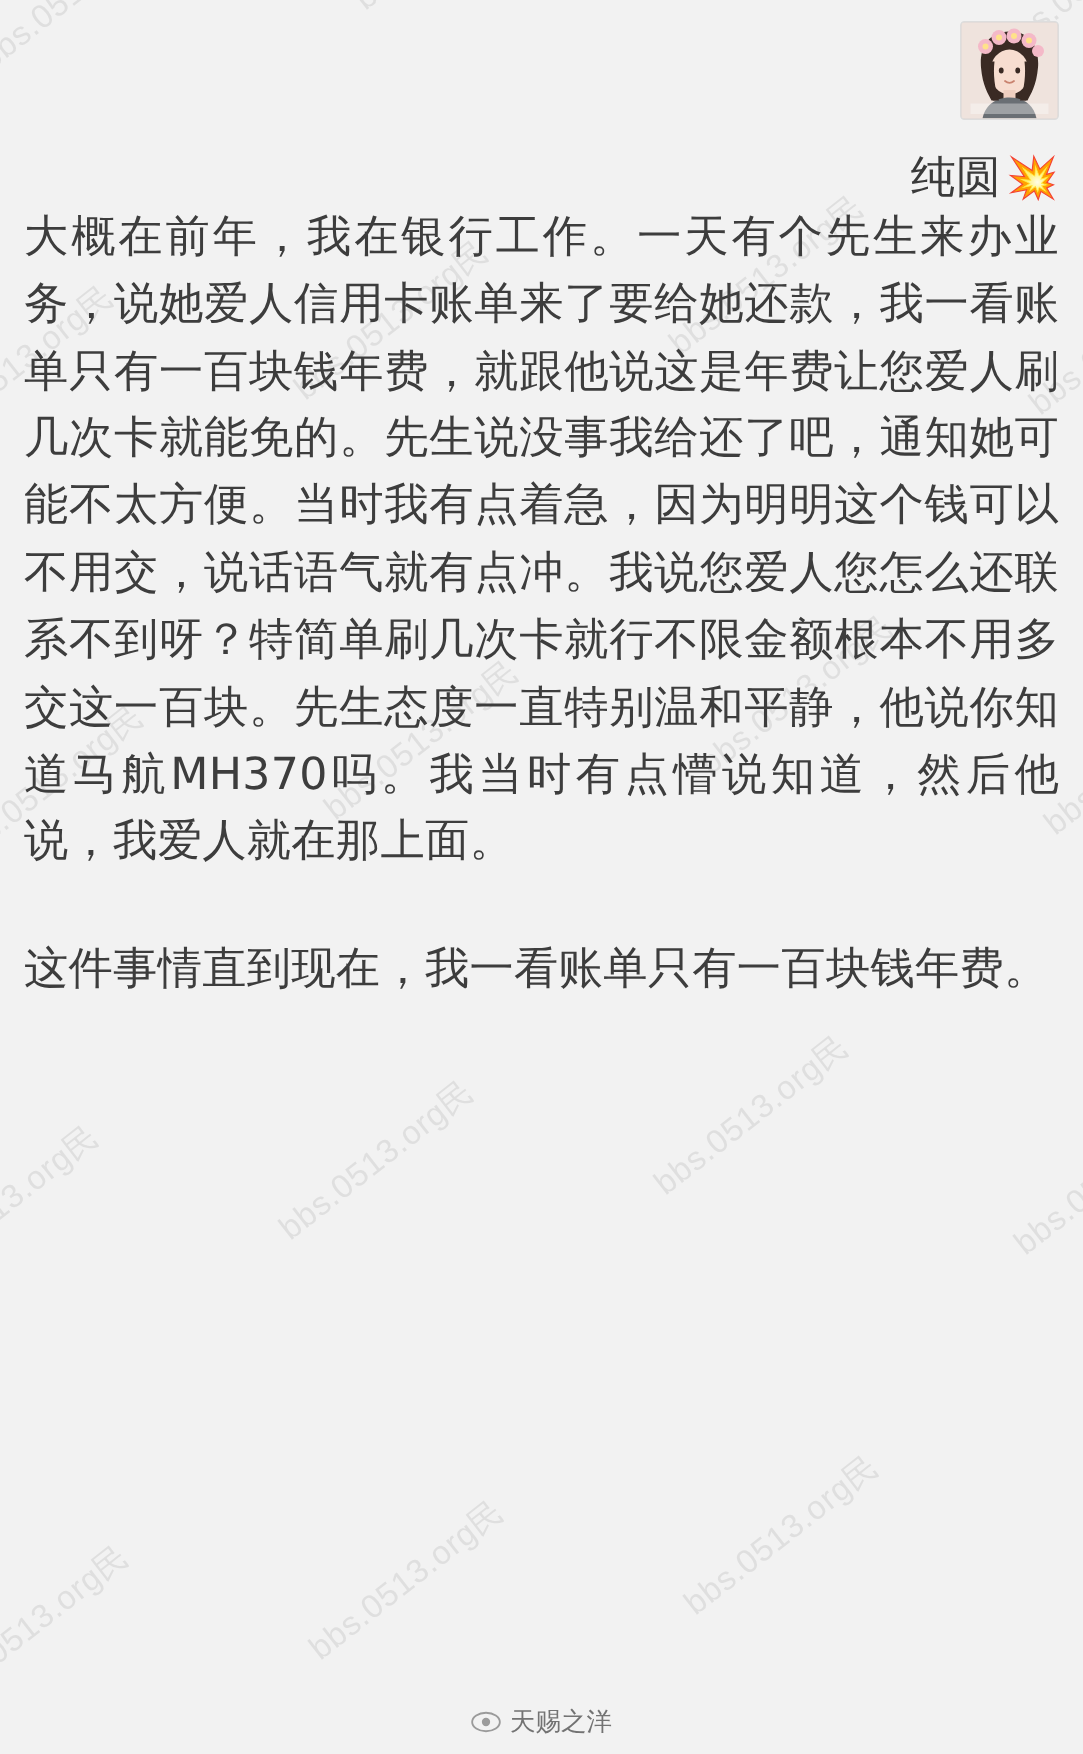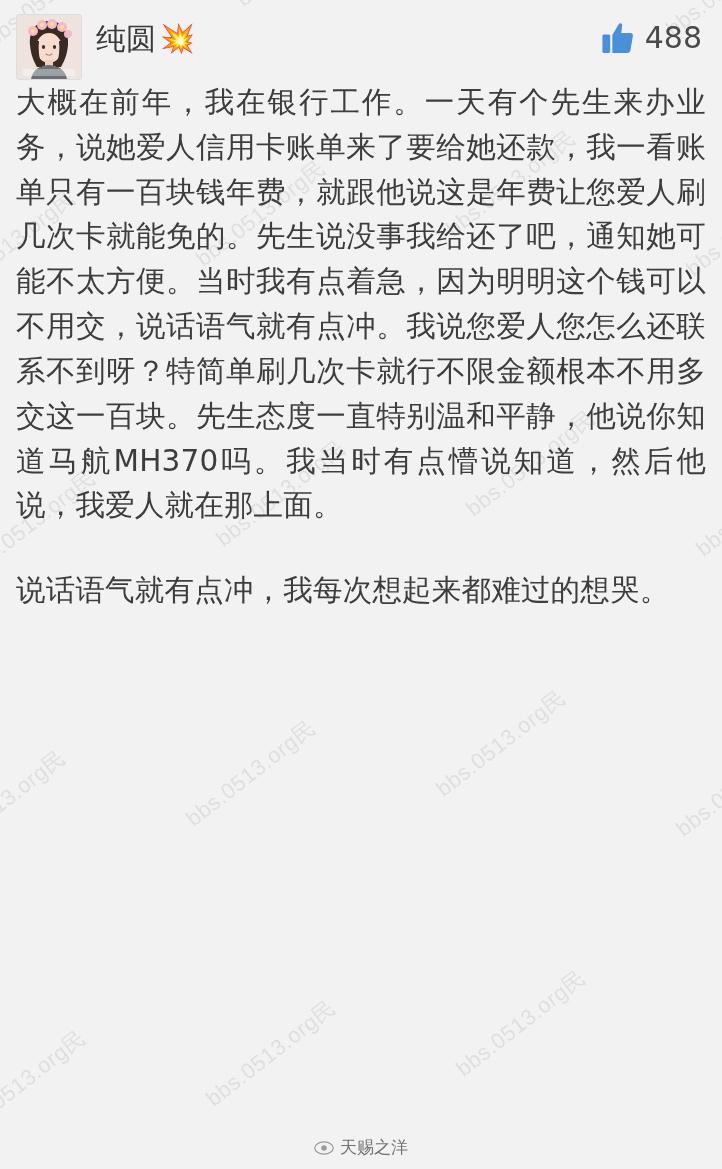--- a/index.html
+++ b/index.html
@@ -39,22 +39,23 @@
   #post {
     position: relative;
     z-index: 1;
     padding: 14px 16px 0 16px;
     box-sizing: border-box;
     width: 722px;
   }
 
   .post-header {
     display: flex;
-    align-items: flex-start;
+    align-items: flex-end;
     gap: 14px;
+    flex-direction: column;
   }
   .avatar {
     width: 64px;
     height: 64px;
     flex: 0 0 64px;
     border-radius: 3px;
     overflow: hidden;
     position: relative;
     background: #e8d9d2;
     border: 1px solid #ddd;
@@ -198,34 +199,27 @@
 
         <rect x="6" y="54" width="52" height="7" fill="rgba(255,255,255,0.35)"></rect>
       </svg>
     </div>
 
     <div class="name-wrap">
       <span class="author-name">纯圆</span>
       <span class="boom-icon">💥</span>
     </div>
 
-    <div class="like-wrap">
-      <svg class="thumb" viewBox="0 0 24 24">
-        <rect x="1" y="9.5" width="5.5" height="13" rx="1" fill="#4a90d9"></rect>
-        <path d="M8 9.8 L12.6 2.2 C13.2 1.2 14.8 1.5 15 2.7 L14.3 8.4 L20.8 8.4 C22 8.4 22.8 9.5 22.5 10.6 L20.8 20.4 C20.6 21.6 19.6 22.5 18.4 22.5 L8 22.5 Z" fill="#4a90d9"></path>
-      </svg>
-      <span class="like-count">488</span>
-    </div>
 
   </div>
 
   <div class="post-body">
     <p class="para">大概在前年，我在银行工作。一天有个先生来办业务，说她爱人信用卡账单来了要给她还款，我一看账单只有一百块钱年费，就跟他说这是年费让您爱人刷几次卡就能免的。先生说没事我给还了吧，通知她可能不太方便。当时我有点着急，因为明明这个钱可以不用交，说话语气就有点冲。我说您爱人您怎么还联系不到呀？特简单刷几次卡就行不限金额根本不用多交这一百块。先生态度一直特别温和平静，他说你知道马航MH370吗。我当时有点懵说知道，然后他说，我爱人就在那上面。</p>
     <div class="spacer"></div>
-    <p class="para">说话语气就有点冲，我每次想起来都难过的想哭。</p>
+    <p class="para">这件事情直到现在，我一看账单只有一百块钱年费。</p>
   </div>
 
 </div>
 
 <div class="source-line">
   <svg class="weibo-eye" viewBox="0 0 26 20">
     <ellipse cx="13" cy="10" rx="12" ry="8" fill="none" stroke="#9b9b9b" stroke-width="1.6"></ellipse>
     <circle cx="13" cy="10" r="3.6" fill="#9b9b9b"></circle>
   </svg>
   <span>天赐之洋</span>

